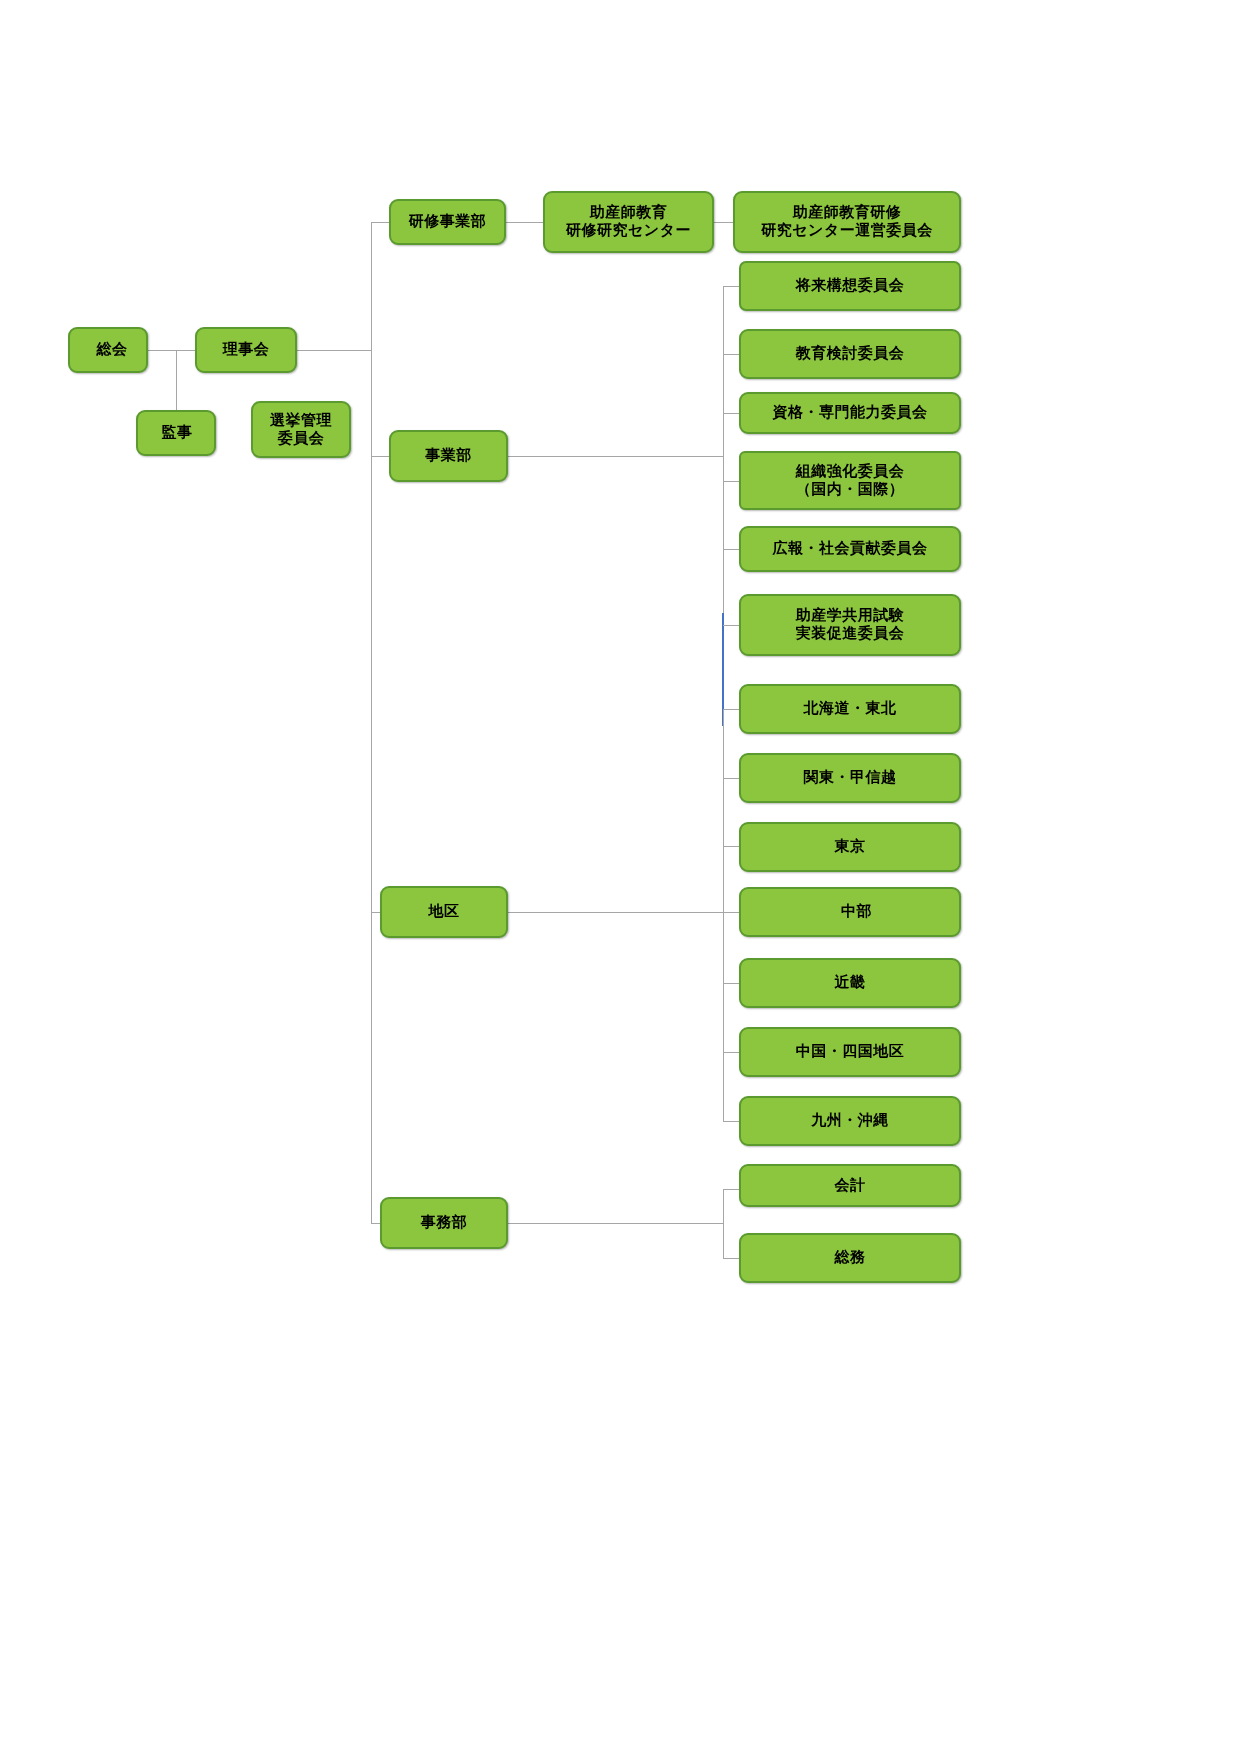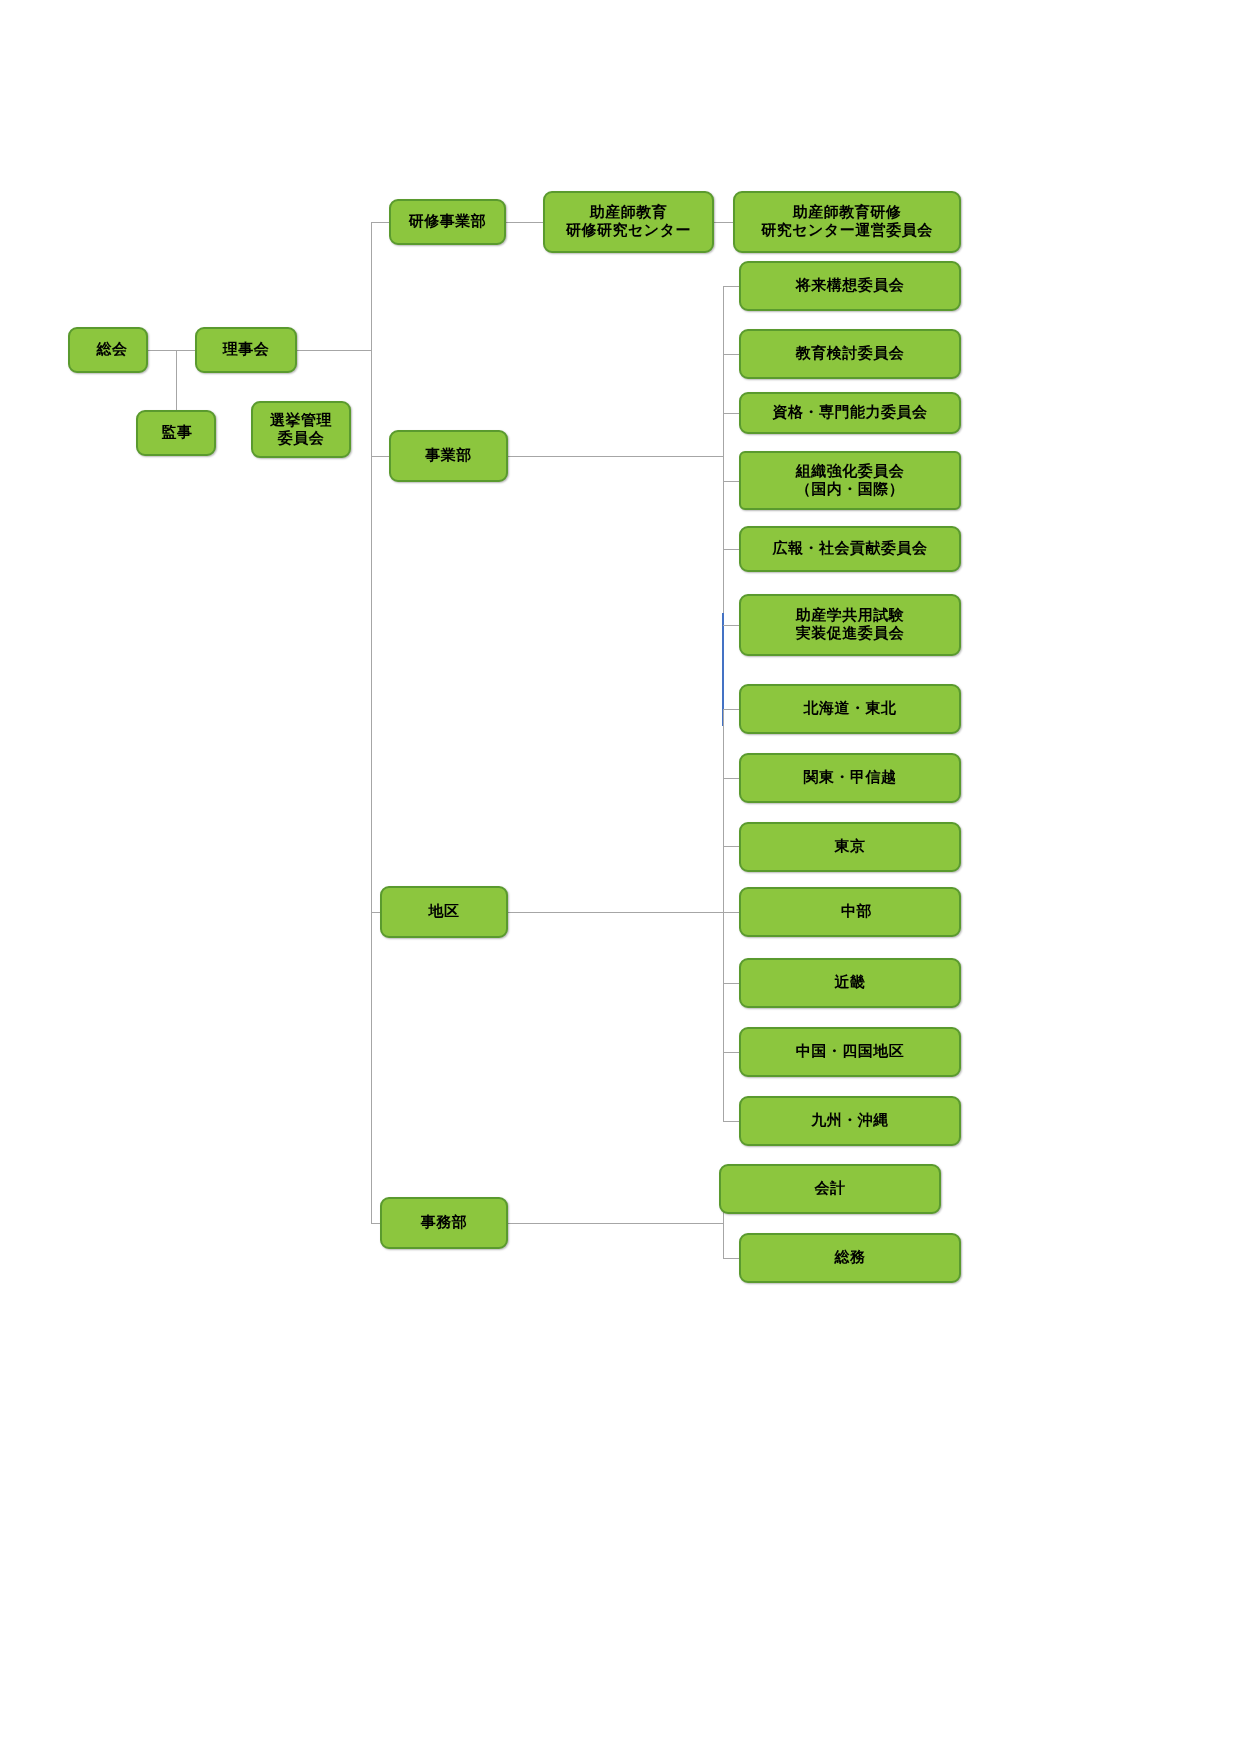--- a/index.html
+++ b/index.html
@@ -134,21 +134,21 @@
   <div class="node" style="left:543px; top:191px; width:171px; height:62px;">
     <span class="lbl">助産師教育
 研修研究センター</span>
   </div>
 
   <div class="node" style="left:733px; top:191px; width:228px; height:62px;">
     <span class="lbl">助産師教育研修
 研究センター運営委員会</span>
   </div>
 
-  <div class="node" style="left:739px; top:261px; width:222px; height:50px;">
+  <div class="node" style="left:739px; top:261px; width:222px; height:50px;border-radius:7px;">
     <span class="lbl">将来構想委員会</span>
   </div>
   <div class="node" style="left:739px; top:329px; width:222px; height:50px;">
     <span class="lbl">教育検討委員会</span>
   </div>
   <div class="node" style="left:739px; top:392px; width:222px; height:42px;">
     <span class="lbl">資格・専門能力委員会</span>
   </div>
   <div class="node" style="left:739px; top:451px; width:222px; height:59px;border-radius:6px;">
     <span class="lbl">組織強化委員会
@@ -177,20 +177,20 @@
   <div class="node" style="left:739px; top:1027px; width:222px; height:50px;">
     <span class="lbl">中国・四国地区</span>
   </div>
   <div class="node" style="left:739px; top:958px; width:222px; height:50px;">
     <span class="lbl">近畿</span>
   </div>
   <div class="node" style="left:739px; top:1096px; width:222px; height:50px;">
     <span class="lbl">九州・沖縄</span>
   </div>
 
-  <div class="node" style="left:719px; top:1164px; width:222px; height:50px;text-align:right;">
+  <div class="node" style="left:739px; top:1164px; width:222px; height:43px;text-align:right;">
     <span class="lbl">会計</span>
   </div>
   <div class="node" style="left:739px; top:1233px; width:222px; height:50px;">
     <span class="lbl">総務</span>
   </div>
 
 </div>
 
 </body></html>

